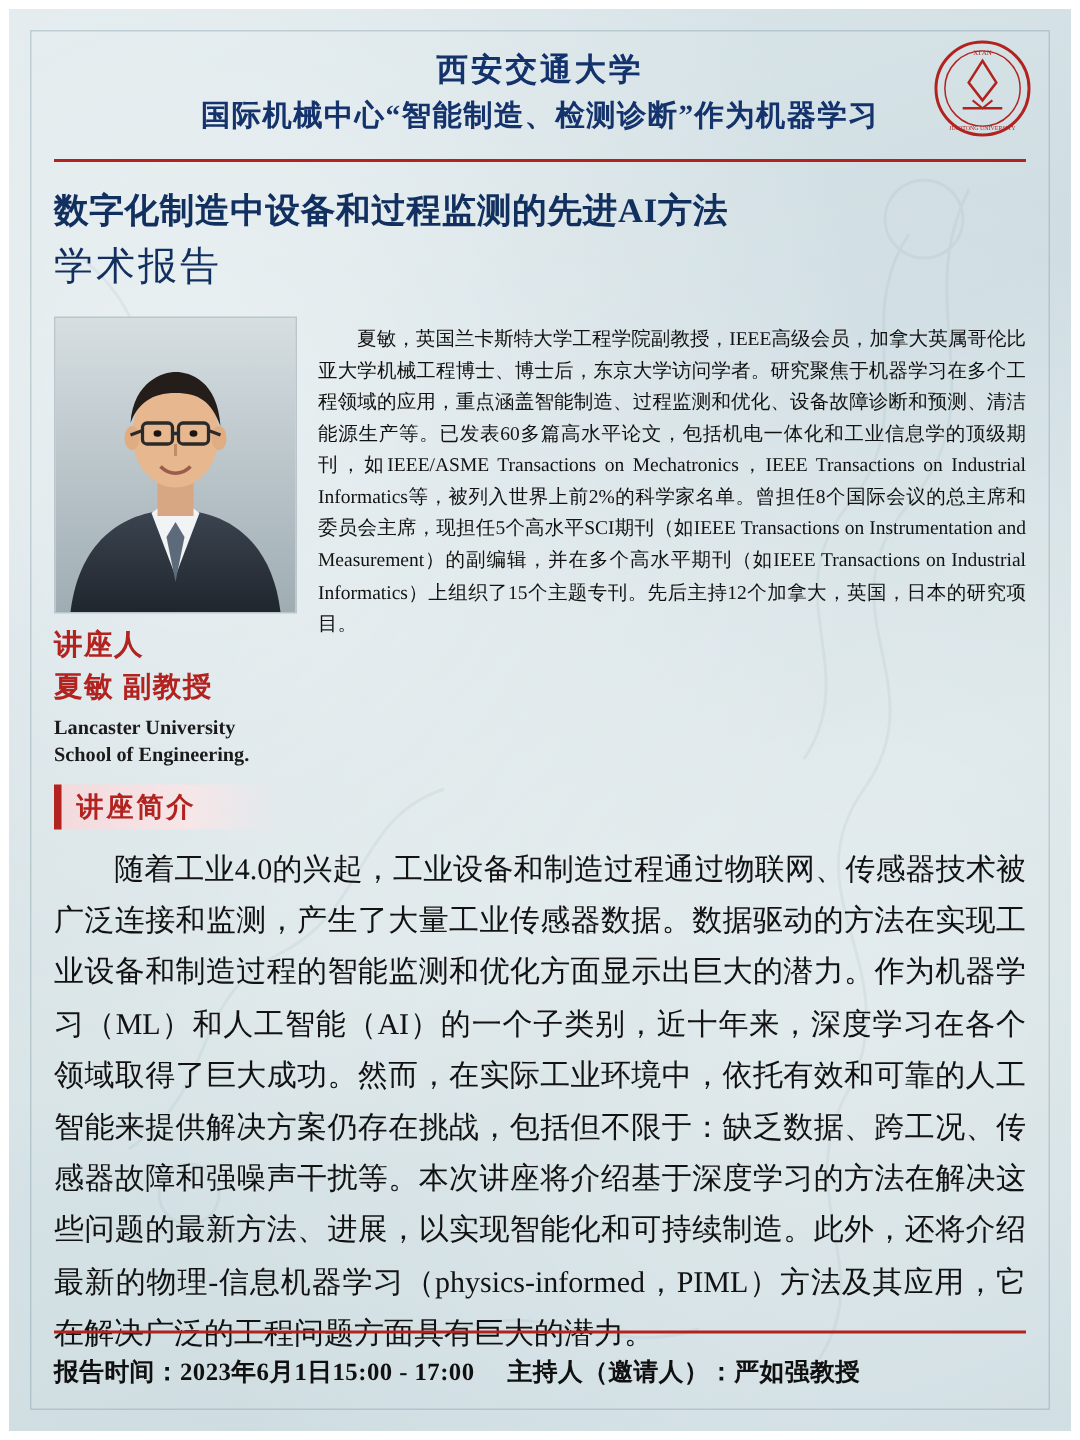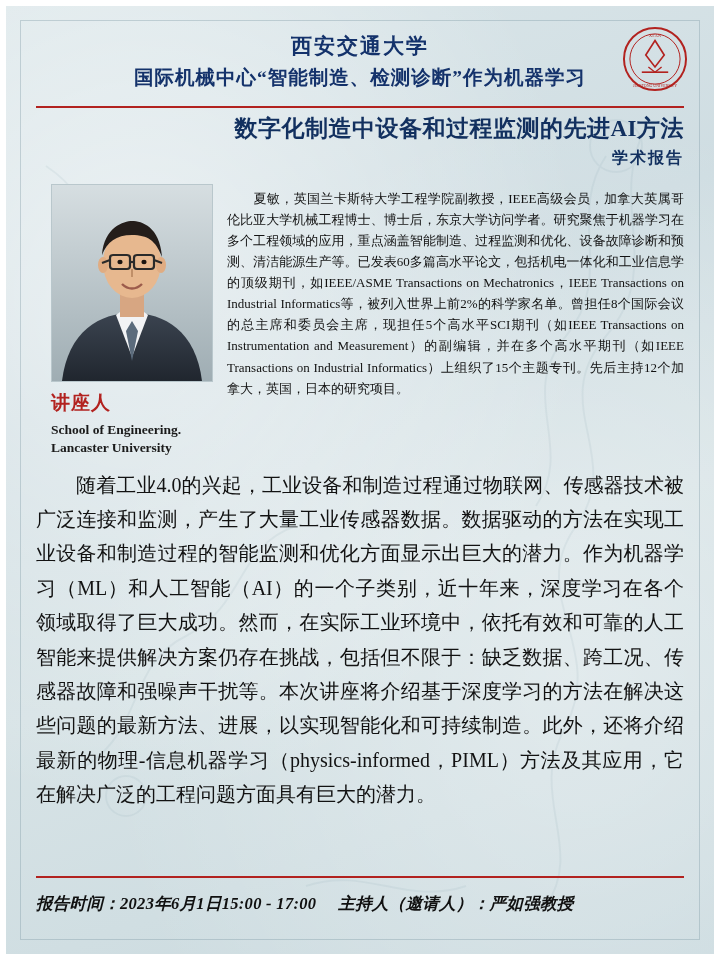--- a/index.html
+++ b/index.html
@@ -56,41 +56,40 @@
   .logo{
     position:absolute;right:-4px;top:-6px;
     width:66px;height:66px;
   }
   .hr-red{
     margin:14px 0 0 0;
     height:0;border:0;border-top:2px solid #b2221f;
   }
   
   .title-block{
-    text-align:right;
-    margin-top:4px;
+    text-align:left;
+    margin-top:16px;
     color:#12305f;
   }
   .title-main{
     font-size:23px;font-weight:bold;letter-spacing:.5px;
     line-height:1.5;
   }
   .title-sub{
-    font-size:16px;font-weight:bold;letter-spacing:2px;
+    font-size:26px;font-weight:normal;letter-spacing:2px;
     line-height:1.5;
   }
   
   .speaker-row{
     display:flex;
     margin-top:14px;
   }
   .speaker-col{
     width:168px;
     flex:0 0 168px;
-    margin-left:15px;
   }
   .portrait{
     width:160px;height:196px;
     border:1px solid #b9c7cc;
     background:linear-gradient(180deg,#cfd8db,#aab6bb);
     position:relative;overflow:hidden;
   }
   .portrait svg{display:block;}
   .speaker-label{
     margin-top:8px;
@@ -143,21 +142,21 @@
     font-size:20px;
     line-height:1.72;
     color:#121212;
     text-align:justify;
     text-justify:inter-ideograph;
   }
   .abstract .indent{display:inline-block;width:2em;}
   
   .footer{
     position:absolute;
-    left:30px;right:30px;bottom:23px;font-style:italic;
+    left:30px;right:30px;bottom:12px;
   }
   .hr-red2{
     height:0;border:0;border-top:2px solid #b2221f;margin:0 0 14px 0;
   }
   .foot-line{
     font-size:16.5px;
     color:#101010;
     line-height:1.5;
     margin-bottom:14px;
     letter-spacing:.3px;
@@ -249,31 +248,36 @@
             </g>
 
             <ellipse cx="68" cy="77" rx="2.6" ry="2.2" fill="#1b1410"></ellipse>
             <ellipse cx="92" cy="77" rx="2.6" ry="2.2" fill="#1b1410"></ellipse>
 
             <path d="M80 84 L80 92" stroke="#c08f68" stroke-width="2" fill="none"></path>
             <path d="M70 99 C76 105 84 105 90 99" stroke="#9c5b4b" stroke-width="2.4" fill="none"></path>
           </svg>
         </div>
         <div class="speaker-label">讲座人</div>
+        <div class="speaker-name">夏敏 副教授</div>
         <div class="speaker-aff">
+          <div>Lancaster University</div>
           <div>School of Engineering.</div>
-          <div>Lancaster University</div>
         </div>
       </div>
 
       <div class="bio">
         <span class="indent"></span><span>夏敏，英国兰卡斯特大学工程学院副教授，IEEE高级会员，加拿大英属哥伦比亚大学机械工程博士、博士后，东京大学访问学者。研究聚焦于机器学习在多个工程领域的应用，重点涵盖智能制造、过程监测和优化、设备故障诊断和预测、清洁能源生产等。已发表60多篇高水平论文，包括机电一体化和工业信息学的顶级期刊，如IEEE/ASME Transactions on Mechatronics，IEEE Transactions on Industrial Informatics等，被列入世界上前2%的科学家名单。曾担任8个国际会议的总主席和委员会主席，现担任5个高水平SCI期刊（如IEEE Transactions on Instrumentation and Measurement）的副编辑，并在多个高水平期刊（如IEEE Transactions on Industrial Informatics）上组织了15个主题专刊。先后主持12个加拿大，英国，日本的研究项目。</span>
       </div>
     </div>
 
+    <div class="section-tag">
+      <div class="bar"></div>
+      <div class="txt">讲座简介</div>
+    </div>
 
     <div class="abstract">
       <span class="indent"></span><span>随着工业4.0的兴起，工业设备和制造过程通过物联网、传感器技术被广泛连接和监测，产生了大量工业传感器数据。数据驱动的方法在实现工业设备和制造过程的智能监测和优化方面显示出巨大的潜力。作为机器学习（ML）和人工智能（AI）的一个子类别，近十年来，深度学习在各个领域取得了巨大成功。然而，在实际工业环境中，依托有效和可靠的人工智能来提供解决方案仍存在挑战，包括但不限于：缺乏数据、跨工况、传感器故障和强噪声干扰等。本次讲座将介绍基于深度学习的方法在解决这些问题的最新方法、进展，以实现智能化和可持续制造。此外，还将介绍最新的物理-信息机器学习（physics-informed，PIML）方法及其应用，它在解决广泛的工程问题方面具有巨大的潜力。</span>
     </div>
 
     <div class="footer">
       <hr class="hr-red2">
       <div class="foot-line">
         <span class="foot-label">报告时间：</span><b>2023年6月1日15:00 - 17:00</b><span class="host-gap"></span><span class="foot-label">主持人（邀请人）：</span><b>严如强教授</b>
       </div>

